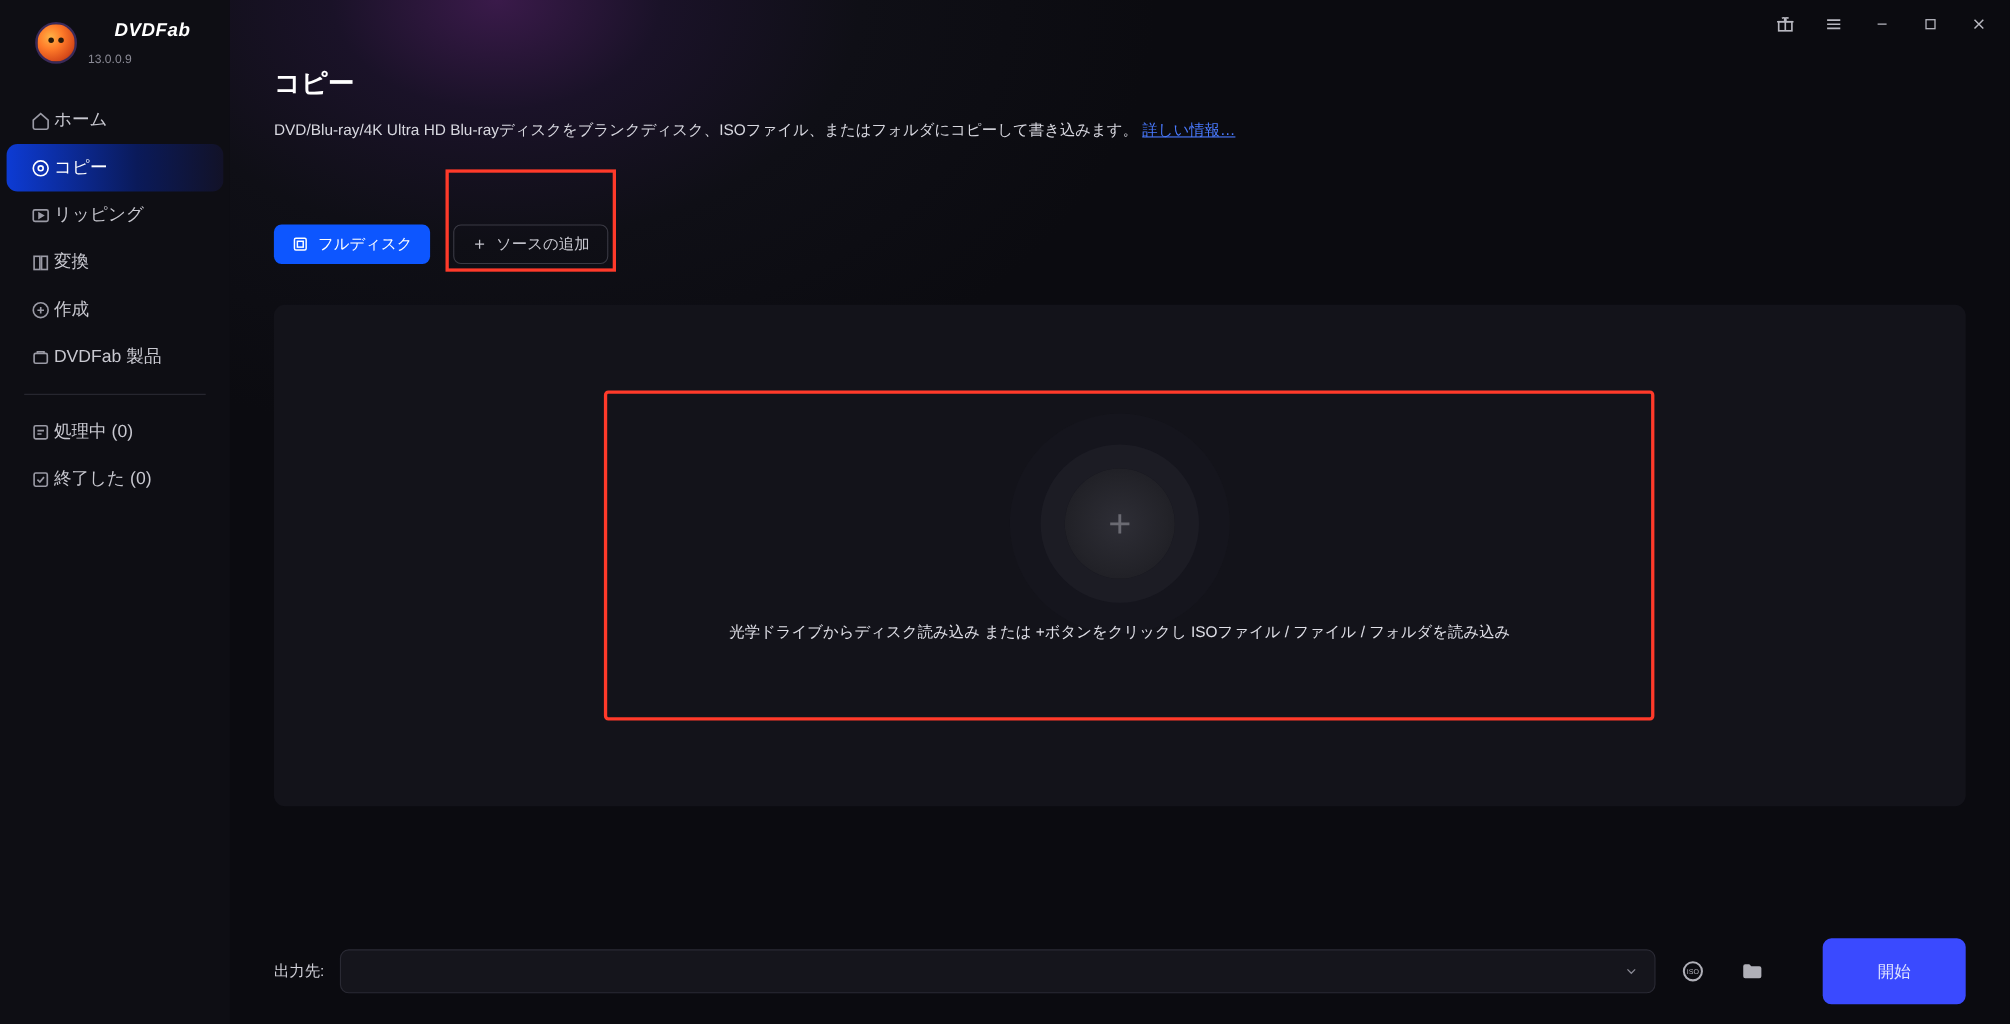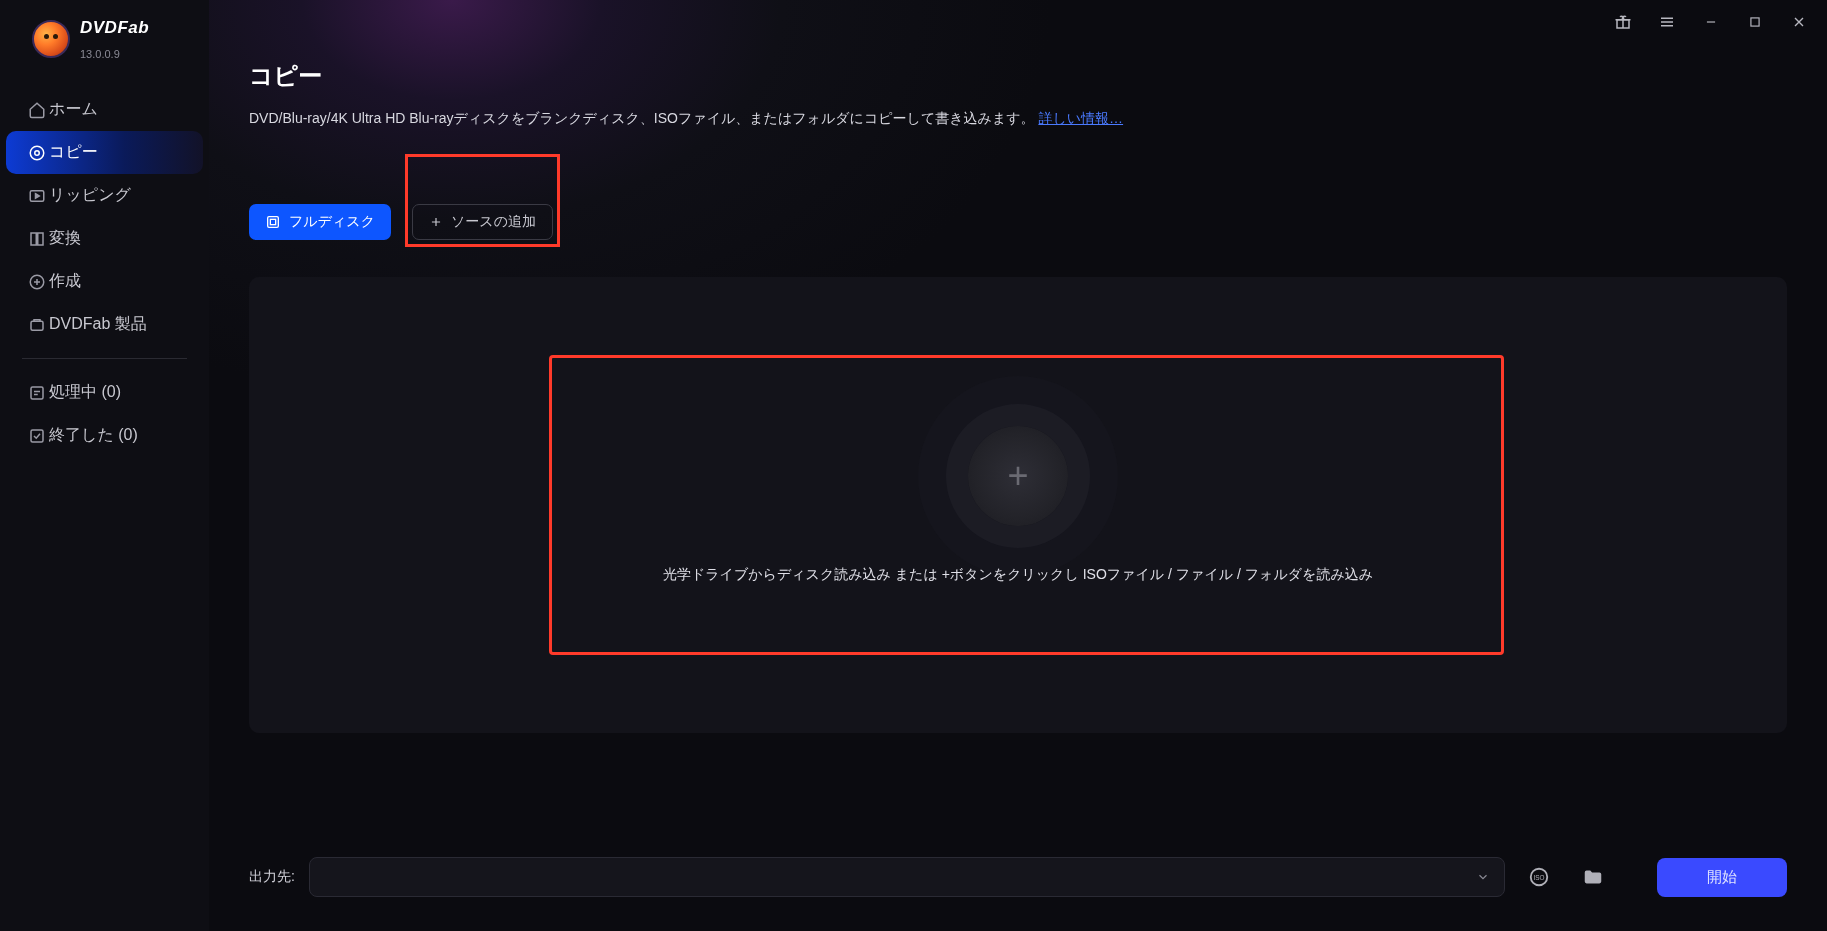--- a/index.html
+++ b/index.html
@@ -34,21 +34,21 @@
   border: 2px solid #3a2a5a;
   position: relative;
 }
 .logo-face::before, .logo-face::after {
   content: ""; position: absolute; width: 5px; height: 5px;
   background: #2a1a0a; border-radius: 50%; top: 12px;
 }
 .logo-face::before { left: 10px; }
 .logo-face::after { right: 10px; }
 .logo-text { display: flex; flex-direction: column; }
-.logo-brand { font-weight: 700; font-size: 17px; color: #fff; font-style: italic; letter-spacing: .5px; }
+.logo-brand { font-weight: 700; font-size: 17px; color: #fff; font-style: italic; letter-spacing: .5px; margin-left: 24px; }
 .logo-version { font-size: 11px; color: #8a8a95; margin-top: 10px; }
 .nav-list { display: flex; flex-direction: column; gap: 0; padding: 0 6px; }
 .nav-item {
   display: flex; align-items: center; gap: 3px;
   padding: 11px 14px 11px 22px;
   color: #c8c8d0;
   border-radius: 10px;
   cursor: pointer;
   font-size: 16px;
 }
@@ -113,38 +113,38 @@
   width: 100px; height: 100px;
   border-radius: 50%;
   background: radial-gradient(circle at 50% 50%, #2e2e36 0%, #232329 60%, #1a1a20 100%);
   box-shadow: 0 0 0 22px rgba(60,60,72,.18), 0 0 0 50px rgba(60,60,72,.07);
   display: flex; align-items: center; justify-content: center;
   color: #6a6a72; font-size: 36px; font-weight: 300;
   cursor: pointer;
 }
 .drop-text { color: #e0e0e8; font-size: 14px; }
 .footer {
-  position: absolute; left: 0; right: 0; bottom: 34px;
+  position: absolute; left: 0; right: 0; bottom: 18px;
   padding: 0 40px;
   display: flex; align-items: center; gap: 14px;
 }
 .footer-label { color: #d0d0d8; font-size: 14px; }
 .footer-select {
   flex: 1; height: 40px;
   background: #15151c; border: 1px solid #2a2a34; border-radius: 8px;
   display: flex; align-items: center; justify-content: flex-end;
   padding: 0 14px; cursor: pointer;
 }
 .footer-select .chev { color: #8a8a95; }
 .footer-iconbtn {
   width: 40px; height: 40px; display: flex; align-items: center; justify-content: center;
   color: #b0b0b8; cursor: pointer;
 }
 .start-btn {
-  height: 39px; padding: 0 50px;
+  height: 60px; padding: 0 50px;
   background: #3a4aff; color: #e0e4ff;
   border: none; border-radius: 8px;
   font-size: 15px; cursor: pointer;
   margin-left: 30px;
 }
 svg { display: block; }
 </style>
 </head>
 <body>
 

